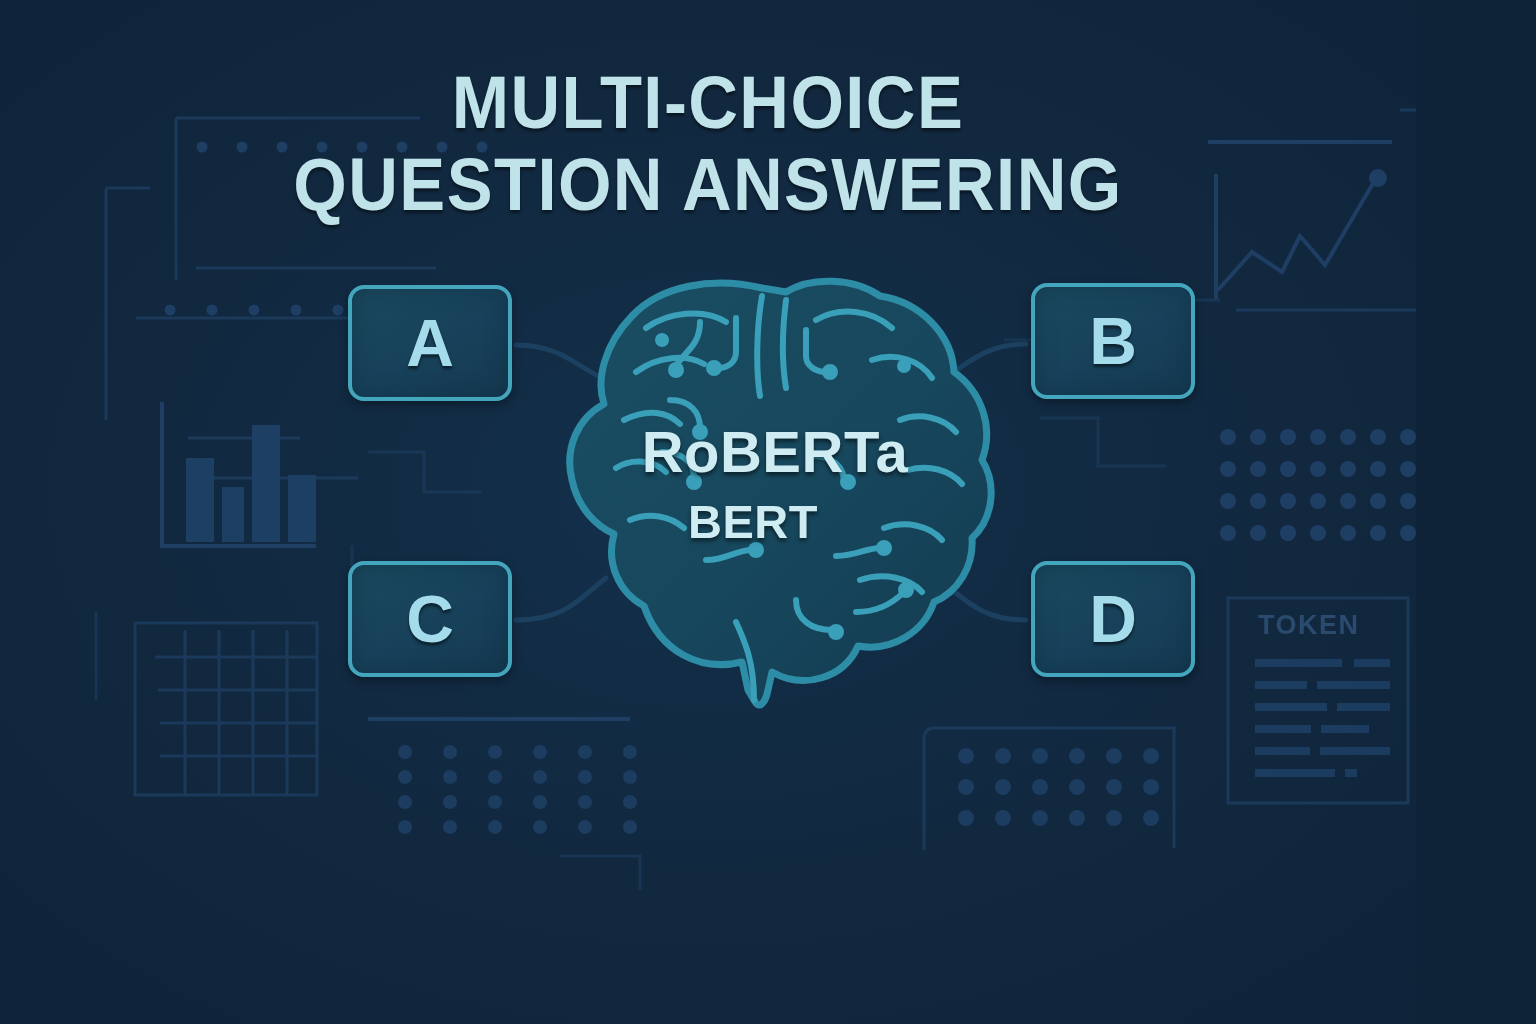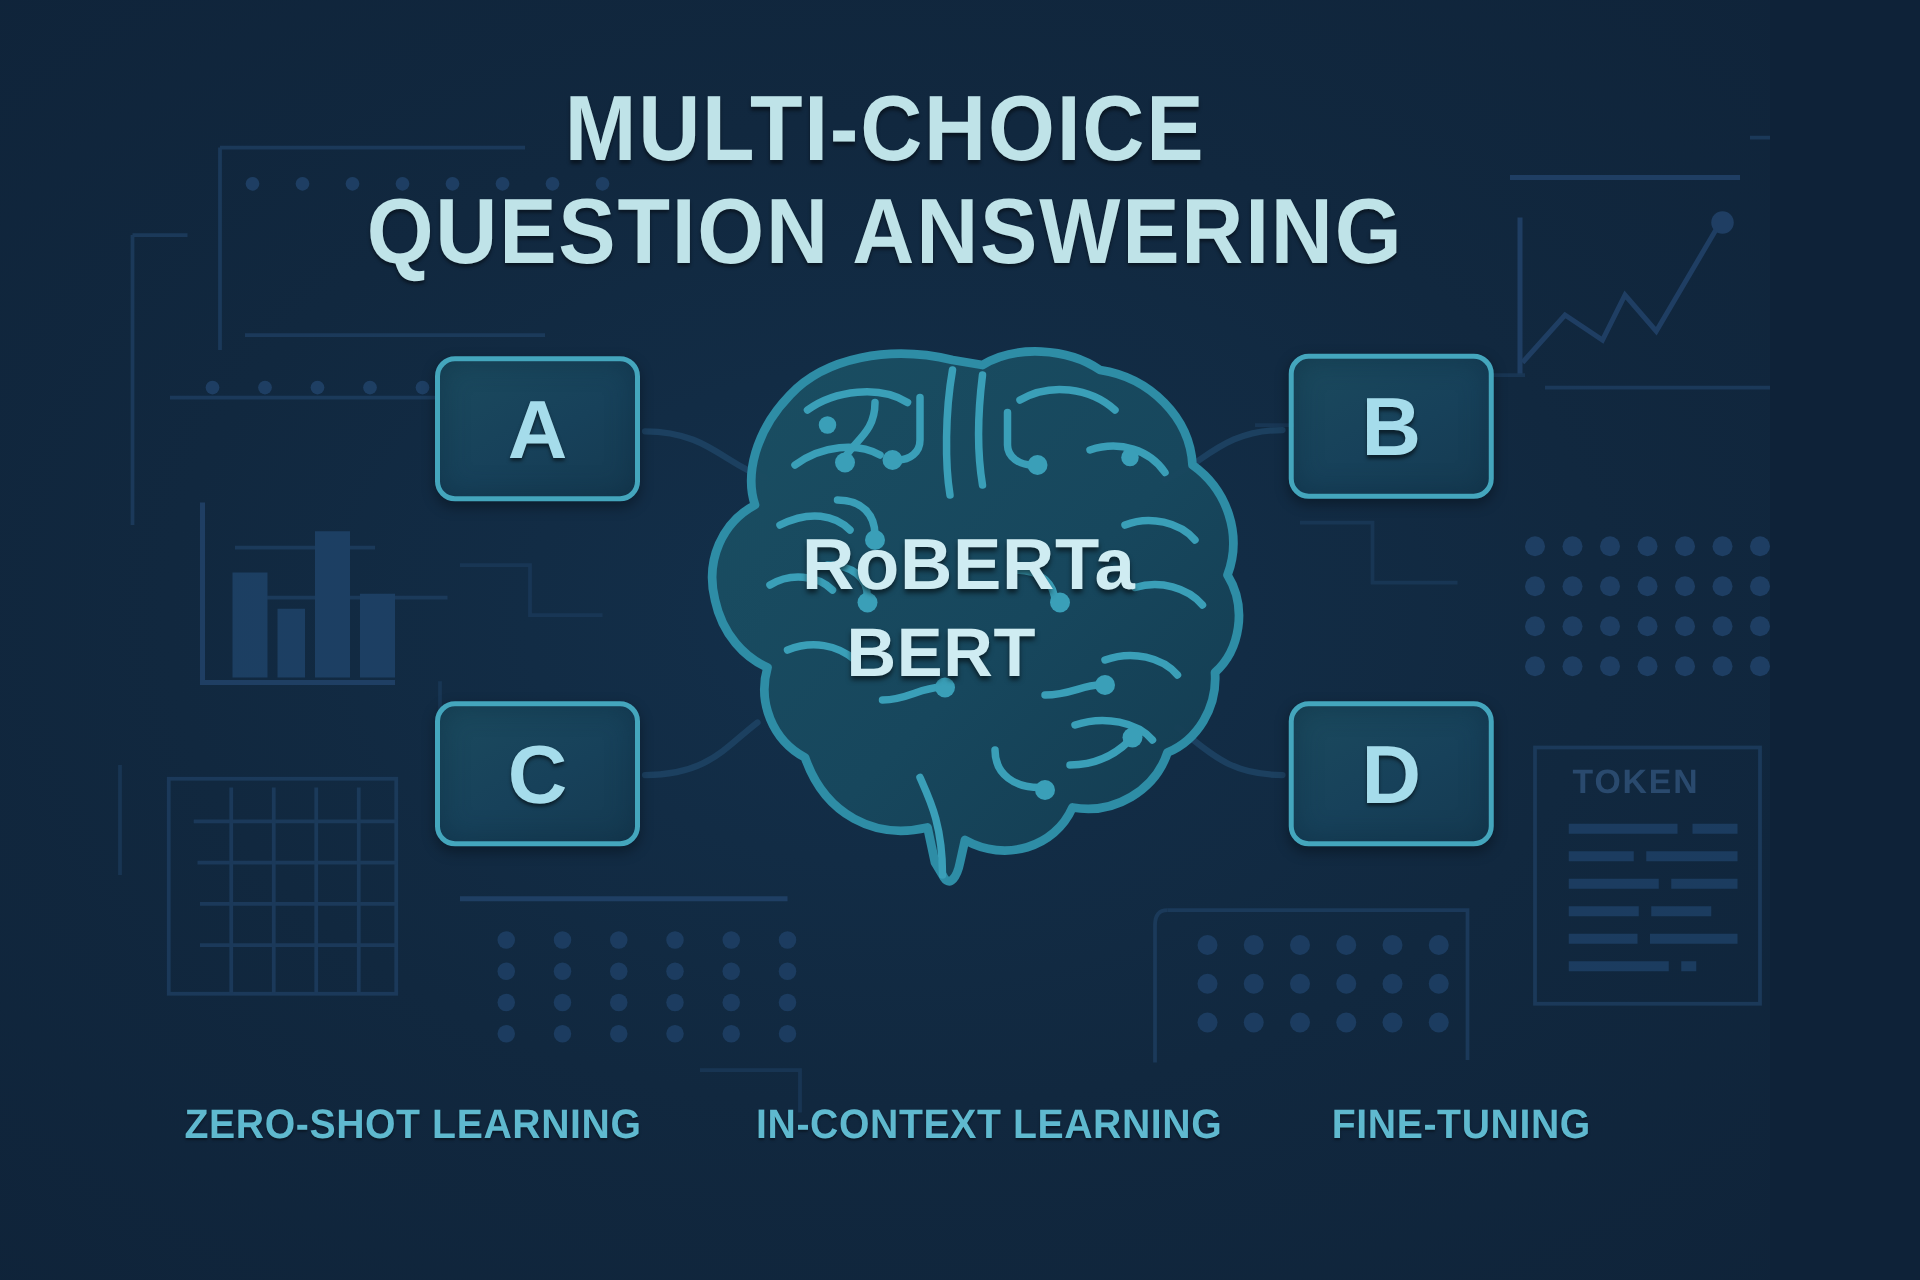--- a/index.html
+++ b/index.html
@@ -63,21 +63,21 @@
   }
   .brain-name-1 {
     font-family:"Liberation Sans", sans-serif;
     font-weight:bold; font-size:58px; line-height:62px;
     color:#cfecf2; text-shadow:0 3px 4px rgba(0,0,0,.55);
     letter-spacing:.5px;
     margin-top:-6px;
   }
   .brain-name-2 {
     font-family:"Liberation Sans", sans-serif;
-    font-weight:bold; font-size:55px; line-height:62px;
+    font-weight:bold; font-size:47px; line-height:62px;
     color:#cfecf2; text-shadow:0 3px 4px rgba(0,0,0,.55);
     letter-spacing:.5px;
     margin-top:8px; margin-left:-44px;
   }
 
   
   .footer {
     position:absolute; left:0; right:0; top:880px;
     display:flex; justify-content:center; align-items:baseline;
     gap:72px;
@@ -383,19 +383,14 @@
     <span class="opt-letter">D</span>
   </div>
 
   <div class="brain-text">
     <div class="brain-name-1">RoBERTa</div>
     <div class="brain-name-2">BERT</div>
   </div>
 
   <div class="token-label">TOKEN</div>
 
-  <div class="footer">
-    <span class="footer-tag">ZERO-SHOT LEARNING</span>
-    <span class="footer-tag">IN-CONTEXT LEARNING</span>
-    <span class="footer-tag">FINE-TUNING</span>
-  </div>
 
 </div>
 
 </body></html>

